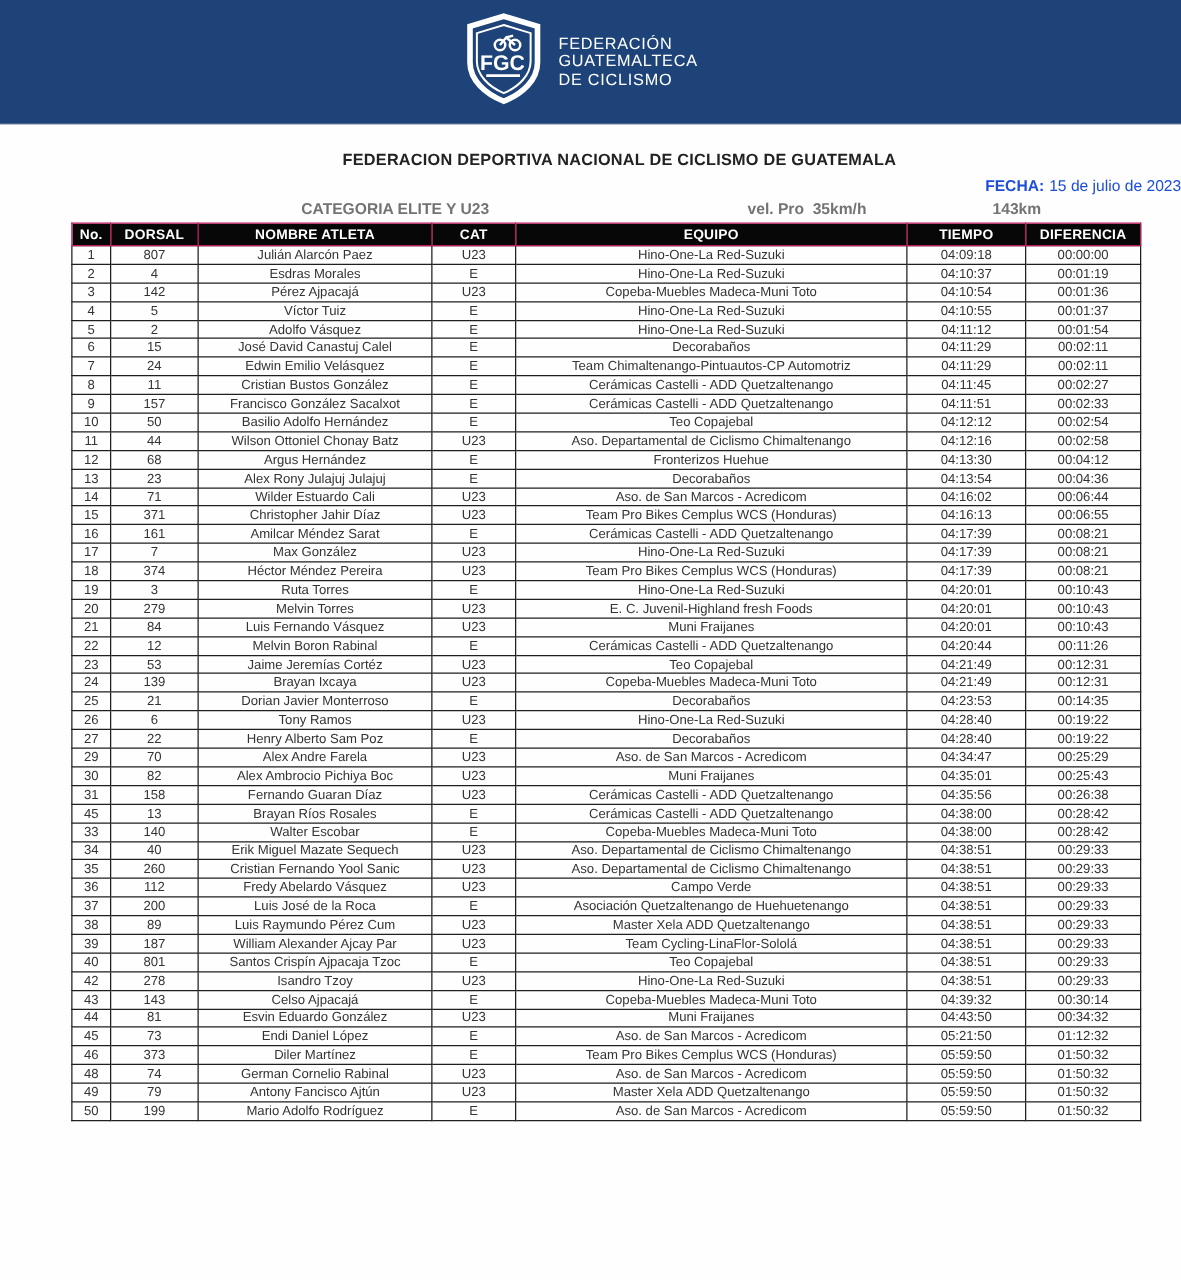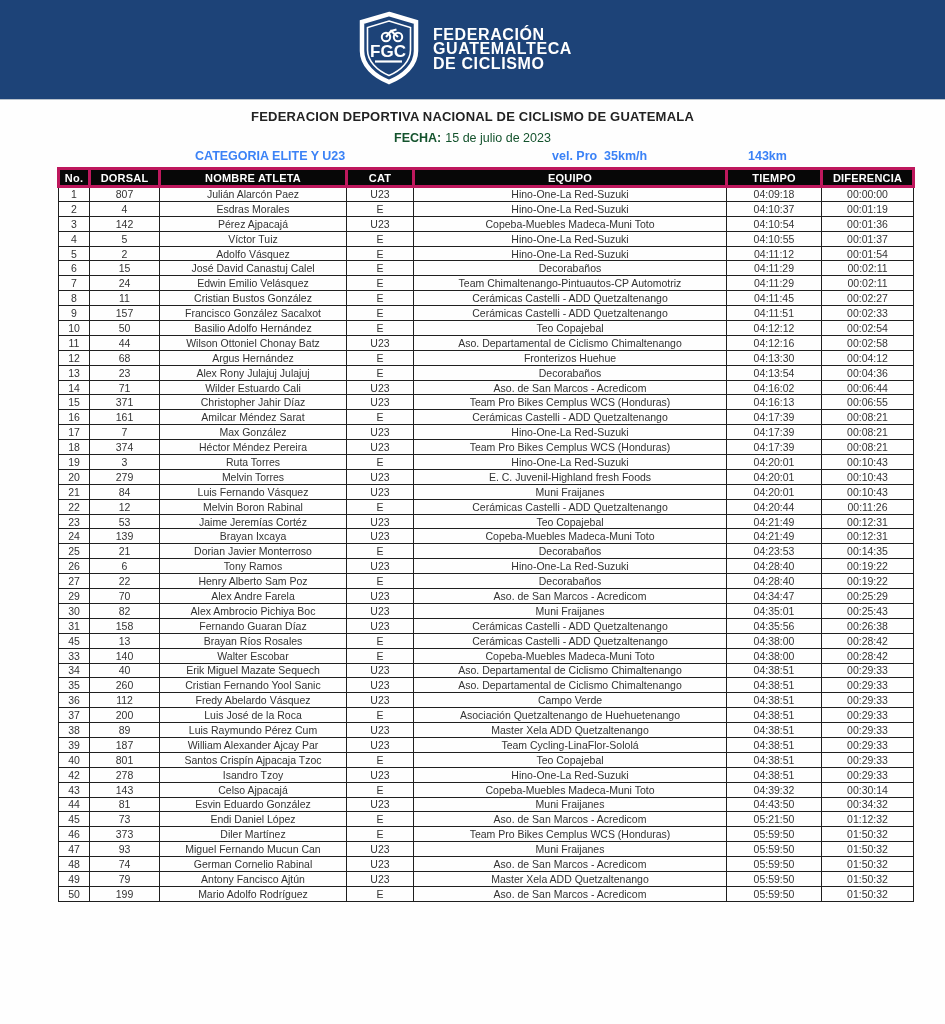--- a/index.html
+++ b/index.html
@@ -27,44 +27,44 @@
     border-bottom: 1px solid #b9c2cc;
   }
   .logo-group {
     display: flex;
     align-items: center;
     gap: 12px;
     transform: translateX(-8px);
   }
   .org-name {
     color: #ffffff;
-    font-weight: bold;
-    font-size: 16px;
+    font-weight: normal;
+    font-size: 13px;
     line-height: 14.5px;
     letter-spacing: 0.6px;
   }
 
   
-  .doc-header { padding-top: 9px; text-align: center; color: #222; }
+  .doc-header { padding-top: 20px; text-align: center; color: #222; margin-left: 46px; }
   .doc-title {
     font-size: 13px;
     font-weight: bold;
     letter-spacing: 0.2px;
   }
-  .meta-line { font-size: 12.5px; margin-top: 7px; color: #14532d; }
+  .meta-line { font-size: 12.5px; margin-top: 7px; color: #1d4ed8; text-align: right; }
   .meta-label { font-weight: bold; }
   .meta-value { margin-left: 4px; }
 
   .race-line {
     position: relative;
     height: 17px;
     margin-top: 4px;
     font-size: 12.5px;
     font-weight: bold;
-    color: #3b82f6;
+    color: #737373;
     text-align: right;
   }
   .race-categoria { position: absolute; left: 195px; top: 0; }
   .race-velocidad { position: absolute; left: 552px; top: 0; white-space: pre; }
   .race-distancia { position: absolute; left: 748px; top: 0; }
 
   
   table.results {
     border-collapse: collapse;
     table-layout: fixed;
@@ -72,21 +72,21 @@
     margin-left: 57px;
     margin-top: 1px;
   }
   table.results th {
     background: #070707;
     color: #ffffff;
     font-size: 11px;
     font-weight: bold;
     height: 18px;
     padding: 0 2px;
-    border: 3px solid #be185d;
+    border: 1px solid #be185d;
     letter-spacing: 0.2px;
   }
   table.results td {
     border: 1px solid #1f1f1f;
     height: 14.9px;
     font-size: 10.5px;
     color: #333333;
     text-align: center;
     padding: 0 2px;
     white-space: nowrap;
@@ -549,29 +549,20 @@
         <tr>
           <td>46</td>
           <td>373</td>
           <td>Diler Martínez</td>
           <td>E</td>
           <td>Team Pro Bikes Cemplus WCS (Honduras)</td>
           <td>05:59:50</td>
           <td>01:50:32</td>
         </tr>
         <tr>
-          <td>47</td>
-          <td>93</td>
-          <td>Miguel Fernando Mucun Can</td>
-          <td>U23</td>
-          <td>Muni Fraijanes</td>
-          <td>05:59:50</td>
-          <td>01:50:32</td>
-        </tr>
-        <tr>
           <td>48</td>
           <td>74</td>
           <td>German Cornelio Rabinal</td>
           <td>U23</td>
           <td>Aso. de San Marcos - Acredicom</td>
           <td>05:59:50</td>
           <td>01:50:32</td>
         </tr>
         <tr>
           <td>49</td>

